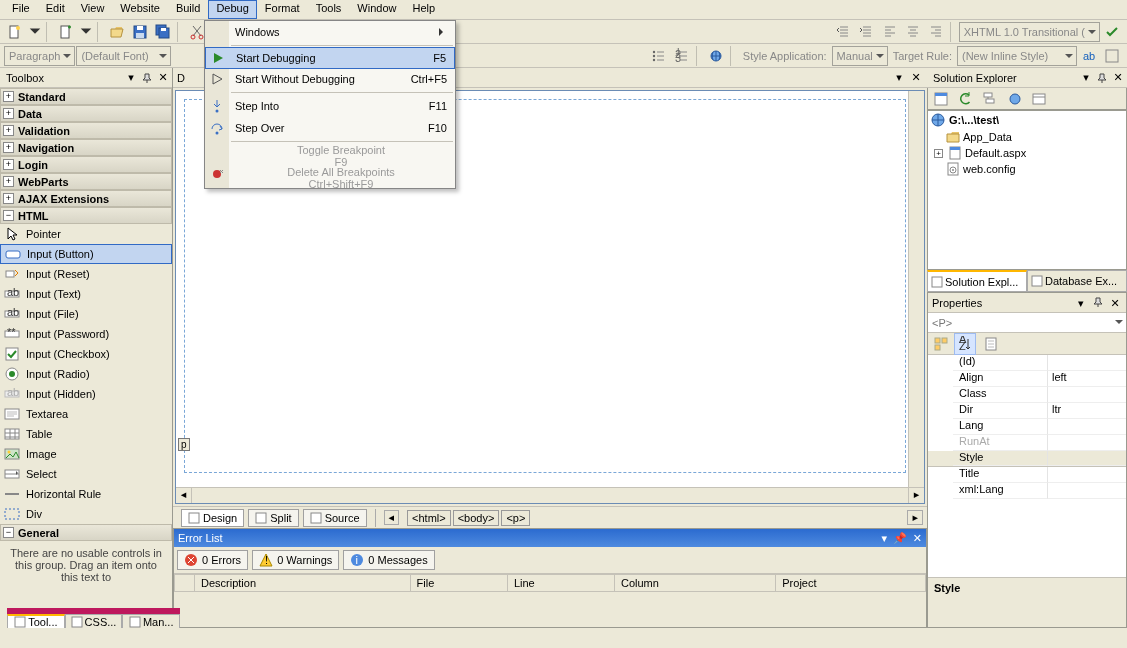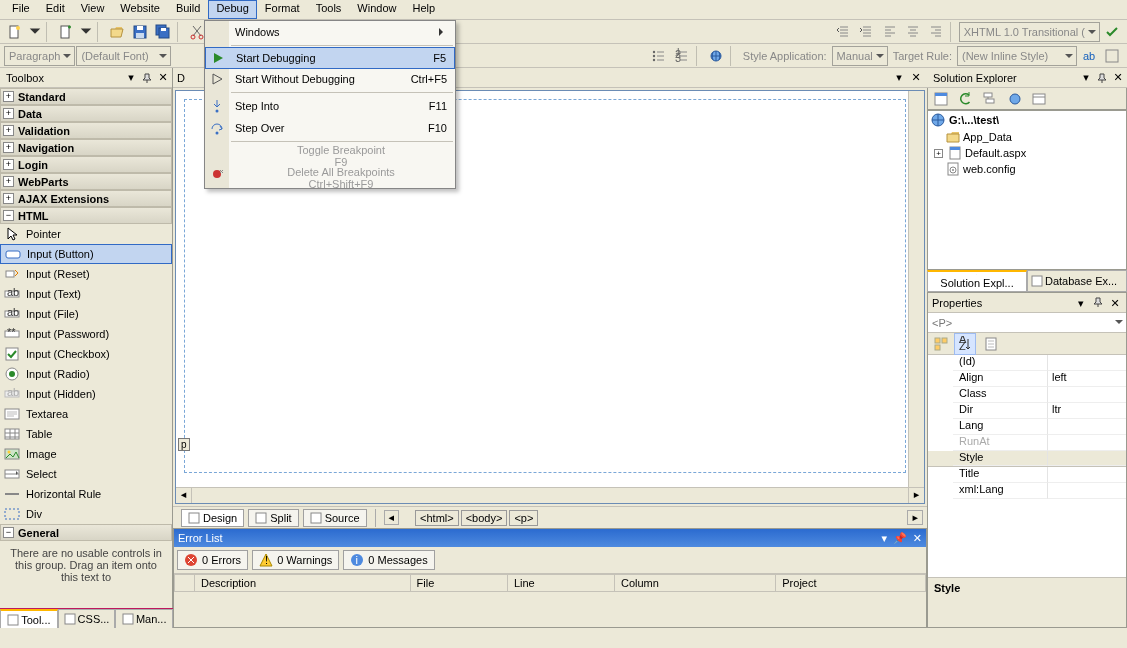--- a/index.html
+++ b/index.html
@@ -18,45 +18,45 @@
 .main { display:flex; height: calc(100% - 88px); }
 .panel-title { background:#ece9d8; height:20px; display:flex; align-items:center; justify-content:space-between; padding:0 2px 0 6px; border-bottom:1px solid #c5c2b8; }
 .panel-title .icons { display:flex; gap:2px; }
 .pin-icon, .x-icon, .arrow-icon { width:14px; height:14px; display:inline-flex; align-items:center; justify-content:center; cursor:default; }
 .collapser { display:flex; flex-direction:column; }
 .cat { display:flex; align-items:center; height:17px; background:linear-gradient(#eae7d9,#d8d5c6); border:1px solid #bebaaa; padding-left:2px; gap:4px; cursor:default; }
 .cat .pm { width:11px; height:11px; border:1px solid #888; background:#fff; display:inline-flex; align-items:center; justify-content:center; font-size:9px; line-height:1; }
 .tool-item { display:flex; align-items:center; gap:6px; height:20px; padding-left:4px; cursor:default; }
 .tool-item.selected { border:1px solid #316ac5; background:#c2d5f0; }
 .tool-item .ico { width:16px; height:16px; display:inline-flex; align-items:center; justify-content:center; }
-.left-tabs { position:absolute; bottom:0; left:0; height:20px; display:flex; background:#ece9d8; border-top:1px solid #be185d; width:173px;justify-content:center; }
+.left-tabs { position:absolute; bottom:0; left:7px; height:20px; display:flex; background:#ece9d8; border-top:6px solid #be185d; width:173px;justify-content:center; }
 .left-tabs .tab { flex:1; display:flex; align-items:center; justify-content:center; gap:2px; border:1px solid #aaa; border-bottom:none; font-size:10px; }
 .left-tabs .tab.active { background:#fff; border-top:2px solid #ffb700; }
 .designer { flex:1; display:flex; flex-direction:column; background:#ece9d8; }
 .doc-area { flex:1; background:#fff; border:1px solid #6b8cb5; margin:2px; position:relative; overflow:hidden; }
 .doc-inner { position:absolute; inset:8px 18px 30px 8px; border:1px dashed #7aa7d7; background:#fff; }
 .ptag { position:absolute; left:2px; bottom:52px; border:1px solid #777; padding:0 2px; font-size:10px; background:#ece9d8; }
 .design-tabs { height:22px; display:flex; align-items:center; padding:0 4px; gap:4px; border-top:1px solid #c5c2b8; }
 .design-tabs .mode { display:flex; align-items:center; gap:3px; padding:2px 6px; border:1px solid #a0a0a0; background:#f5f4ee; }
 .design-tabs .mode.active { background:#fff; }
-.breadcrumb { display:flex; gap:2px; margin-left:12px; }
+.breadcrumb { display:flex; gap:2px; margin-left:4px; }
 .breadcrumb .crumb { border:1px solid #999; padding:1px 4px; background:#ece9d8; }
 .errorlist { height:100px; border:1px solid #9a9a90; }
 .errorlist .title { background: linear-gradient(#2b6bd0,#4e8adf); color:#fff; height:18px; display:flex; align-items:center; justify-content:space-between; padding:0 4px; }
 .errorlist .tabs { display:flex; padding:3px; gap:4px; background:#ece9d8; border-bottom:1px solid #c5c2b8; }
 .errorlist .etab { border:1px solid #a0a0a0; background:#f5f4ee; padding:2px 6px; display:flex; align-items:center; gap:4px; }
 .errorlist table { width:100%; border-collapse:collapse; }
 .errorlist th { text-align:left; background:#ece9d8; border:1px solid #c5c2b8; padding:2px 6px; font-weight:normal; }
 .right { width:200px; display:flex; flex-direction:column; }
 .sol-tree { flex:0 0 160px; background:#fff; border:1px solid #9a9a90; overflow:auto; }
 .sol-toolbar { height:22px; background:#ece9d8; display:flex; align-items:center; gap:2px; padding:0 2px; border:1px solid #9a9a90; border-top:none; }
 .tree-node { display:flex; align-items:center; gap:3px; padding:1px 0; }
 .sol-tabs { height:22px; display:flex; background:#ece9d8; }
 .sol-tabs .tab { flex:1; display:flex; align-items:center; gap:2px; padding:2px 3px; border:1px solid #aaa; font-size:10px; }
-.sol-tabs .tab.active { background:#fff; border-top:2px solid #ffb700;flex-direction:column; }
+.sol-tabs .tab.active { background:#fff; border-top:2px solid #ffb700; }
 .props { flex:1; display:flex; flex-direction:column; border:1px solid #9a9a90; }
 .props .head { height:20px; background:#ece9d8; border-bottom:1px solid #c5c2b8; display:flex; align-items:center; justify-content:space-between; padding:0 4px; }
 .props .sel { height:20px; border-bottom:1px solid #c5c2b8; }
 .props .ptoolbar { height:22px; display:flex; align-items:center; gap:2px; padding:0 2px; border-bottom:1px solid #c5c2b8; }
 .props .grid { flex:1; background:#fff; overflow:auto; }
 .props .grid .row { display:flex; height:16px; }
 .props .grid .row .k { width:95px; padding-left:6px; border-right:1px solid #e4e4e4; border-bottom:1px solid #eee;margin-left:25px; }
 .props .grid .row .v { flex:1; padding-left:4px; border-bottom:1px solid #eee; }
 .props .grid .row.sel { background:#ece9d8; }
 .props .desc { height:50px; border-top:1px solid #c5c2b8; padding:4px 6px; font-weight:bold; }

